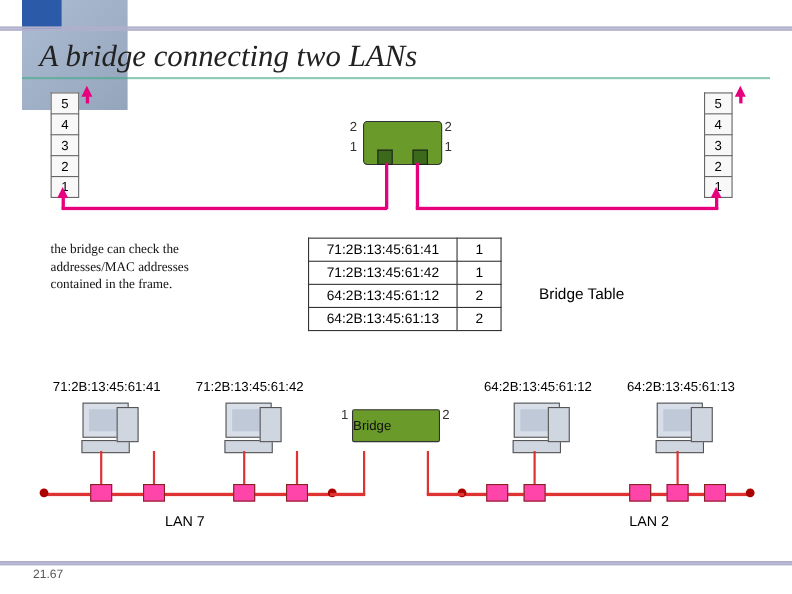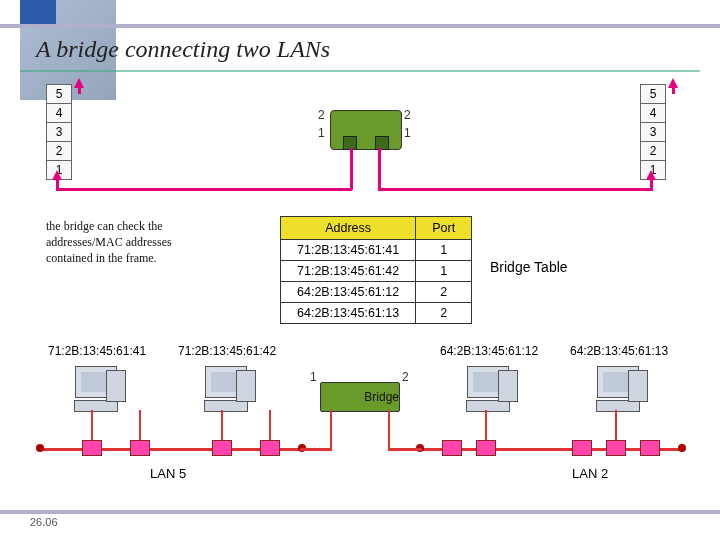--- a/index.html
+++ b/index.html
@@ -1,17 +1,17 @@
 <!DOCTYPE html>
 <html><head>
 <meta charset="utf-8">
 <style>
   body{margin:0;background:#fff;font-family:"Times New Roman",serif;width:720px;height:540px;position:relative;overflow:hidden}
   .topbar{position:absolute;top:24px;left:0;right:0;border-top:2px solid #b0b0cc;border-bottom:2px solid #b0b0cc;height:0}
-  .title{position:absolute;top:36px;left:36px;font-style:italic;font-size:24px;color:#222}
+  .title{position:absolute;top:36px;left:36px;font-style:italic;font-size:28px;color:#222}
   .title-line{position:absolute;top:70px;left:20px;right:20px;height:2px;background:#4a8;opacity:.6}
   .logo{position:absolute;top:0;left:20px;width:96px;height:100px;background:linear-gradient(135deg,#5a7aa8,#2a4a78);opacity:.5}
   .logo-bar{position:absolute;top:0;left:20px;width:36px;height:26px;background:#2a5aa8}
   .osi{position:absolute;width:26px}
   .osi-left{top:84px;left:46px}
   .osi-right{top:84px;left:640px}
   .osi .layer{height:18px;border:1px solid #666;border-bottom:none;background:#f8f8f8;font:12px Arial;text-align:center;line-height:18px}
   .osi .layer:last-child{border-bottom:1px solid #666}
   .bridge-dev{position:absolute;top:110px;left:330px;width:70px;height:38px;background:#6a9a2a;border:1px solid #333;border-radius:4px}
   .bridge-dev .port{position:absolute;width:12px;height:12px;background:#3a6a1a;border:1px solid #222}
@@ -30,21 +30,21 @@
   .mac{position:absolute;font:12px Arial;top:344px}
   .pc{position:absolute;top:366px;width:52px}
   .pc .mon{width:40px;height:30px;background:#d8dee8;border:1px solid #555;margin:0 auto;position:relative}
   .pc .mon::after{content:"";position:absolute;inset:5px;background:#bfc9d8}
   .pc .kb{width:42px;height:10px;background:#cfd6e0;border:1px solid #555;margin:2px auto 0}
   .pc .tower{width:18px;height:30px;background:#cfd6e0;border:1px solid #555;position:absolute;right:-4px;top:4px}
   .trunk{position:absolute;top:448px;height:3px;background:#d33}
   .node{position:absolute;top:440px;width:18px;height:14px;background:#f4a;border:1px solid #822}
   .vline{position:absolute;width:2px;background:#d33}
   .term{position:absolute;top:444px;width:8px;height:8px;background:#a00;border-radius:50%}
-  .bridge2{position:absolute;top:382px;left:320px;width:78px;height:28px;background:#6a9a2a;border:1px solid #333;border-radius:2px;font:12px Arial;text-align:right;line-height:28px;color:#111}
+  .bridge2{position:absolute;top:372px;left:320px;width:78px;height:28px;background:#6a9a2a;border:1px solid #333;border-radius:2px;font:12px Arial;text-align:left;line-height:28px;color:#111}
   .lan{position:absolute;top:466px;font:13px Arial}
   .bottombar{position:absolute;bottom:26px;left:0;right:0;border-top:2px solid #b0b0cc;border-bottom:2px solid #b0b0cc;height:0}
   .pagenum{position:absolute;bottom:12px;left:30px;font:11px Arial;color:#555}
 </style>
 </head>
 <body>
 
 <div class="logo"></div>
 <div class="logo-bar"></div>
 <div class="topbar"></div>
@@ -86,24 +86,20 @@
 
 <div class="vwire" style="top:86px;left:78px;height:8px"></div>
 <div class="arrow-up" style="top:78px;left:74px"></div>
 <div class="vwire" style="top:86px;left:672px;height:8px"></div>
 <div class="arrow-up" style="top:78px;left:668px"></div>
 
 <div class="note">the bridge can check the addresses/MAC addresses contained in the frame.</div>
 
 <table class="btable">
   <tbody>
-      <tr>
-        <th>Address</th>
-        <th>Port</th>
-      </tr>
   <tr>
         <td>71:2B:13:45:61:41</td>
         <td>1</td>
       </tr>
   <tr>
         <td>71:2B:13:45:61:42</td>
         <td>1</td>
       </tr>
   <tr>
         <td>64:2B:13:45:61:12</td>
@@ -167,17 +163,17 @@
 <div class="node" style="left:442px"></div>
 <div class="node" style="left:476px"></div>
 <div class="node" style="left:572px"></div>
 <div class="node" style="left:606px"></div>
 <div class="node" style="left:640px"></div>
 <div class="vline" style="left:485px;top:410px;height:30px"></div>
 <div class="vline" style="left:615px;top:410px;height:30px"></div>
 <div class="vline" style="left:388px;top:410px;height:40px;background:#d33"></div>
 <div class="wire" style="top:448px;left:388px;width:34px;background:#d33"></div>
 
-<div class="lan" style="left:150px">LAN 5</div>
+<div class="lan" style="left:150px">LAN 7</div>
 <div class="lan" style="left:572px">LAN 2</div>
 
 <div class="bottombar"></div>
-<div class="pagenum">26.06</div>
+<div class="pagenum">21.67</div>
 
 </body></html>

